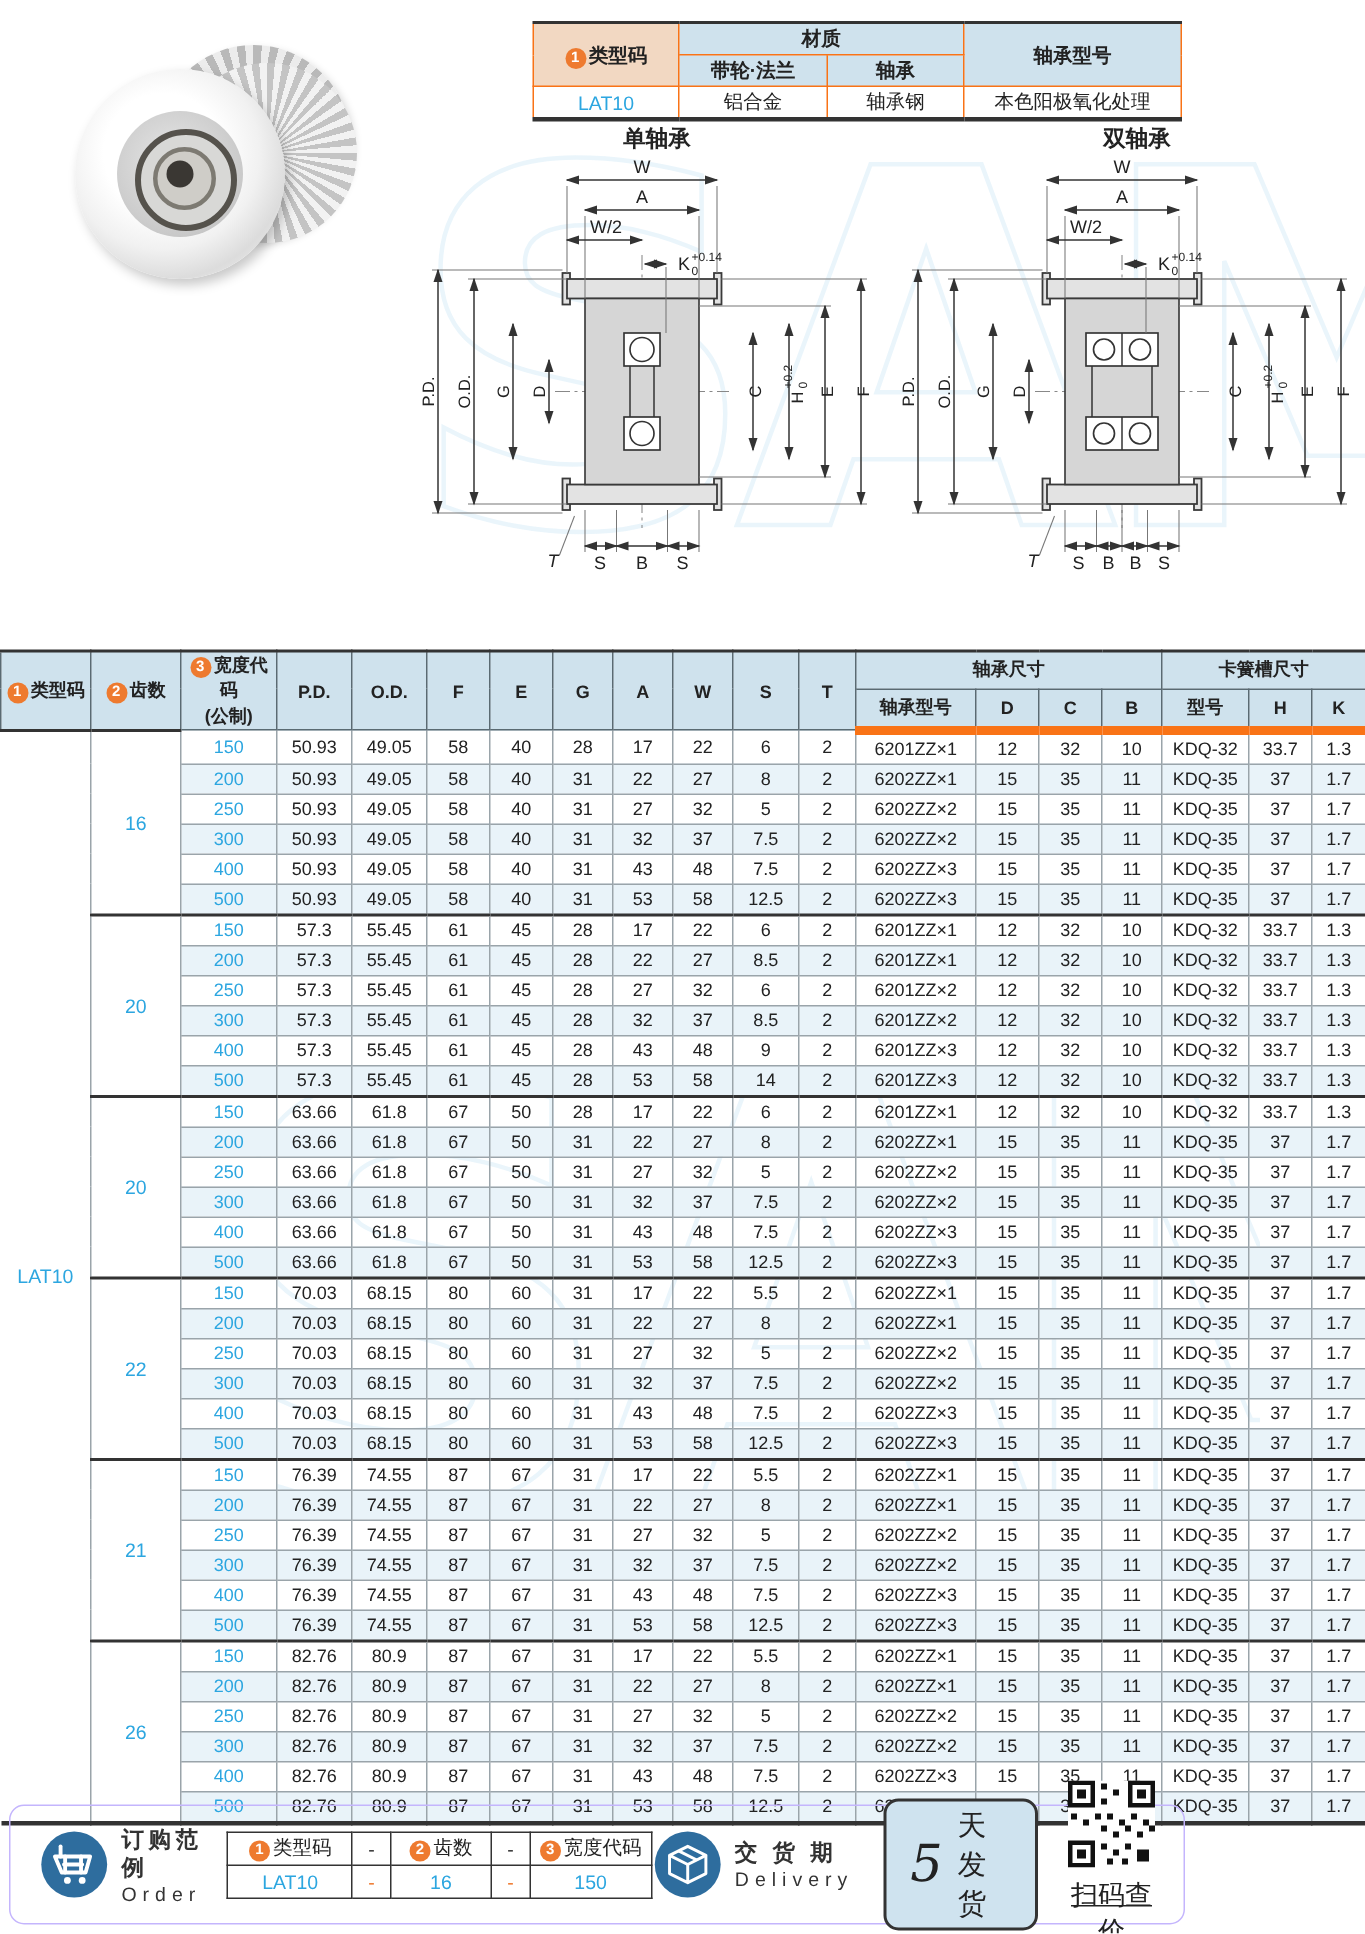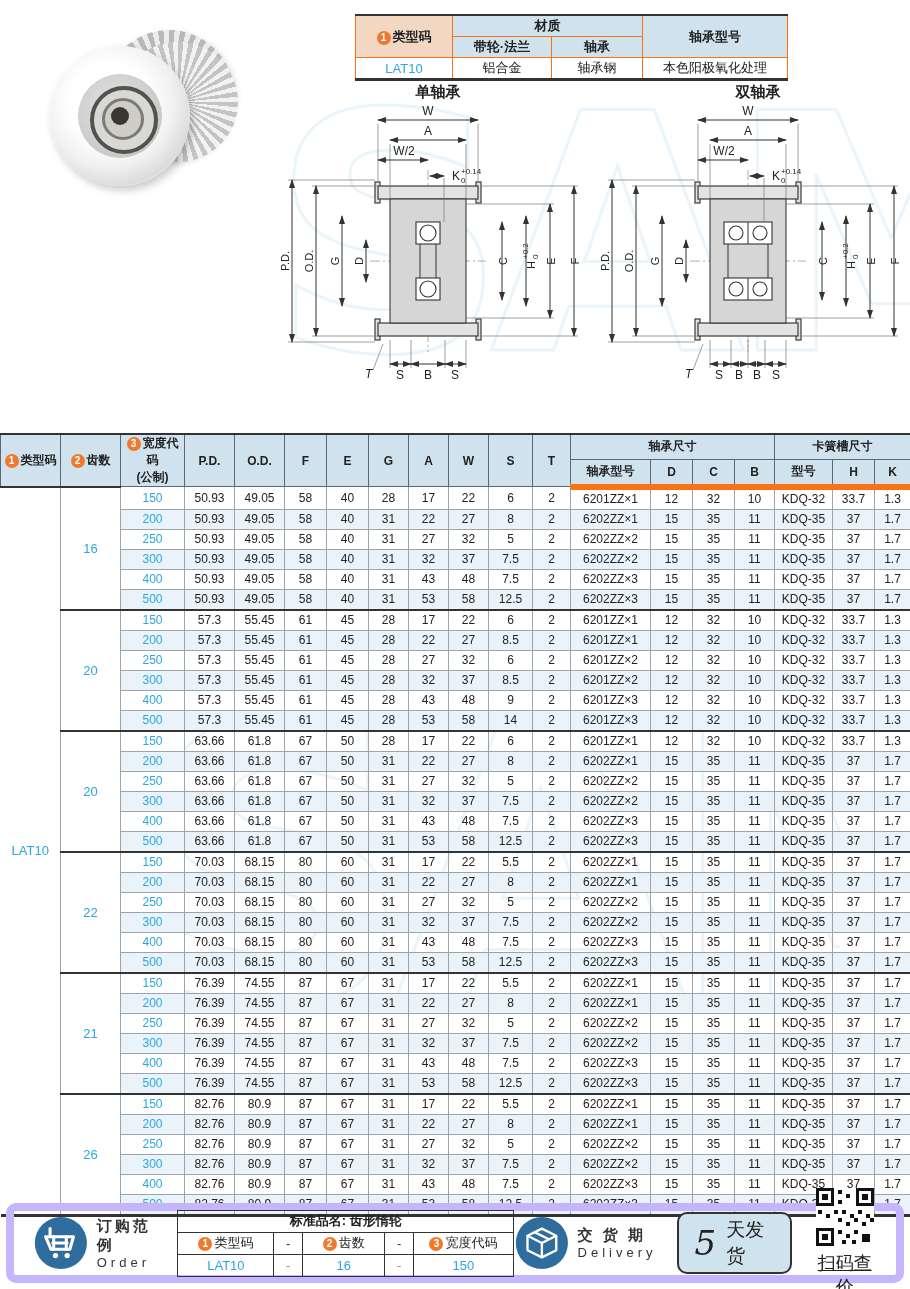--- a/index.html
+++ b/index.html
@@ -53,22 +53,22 @@
   .main td{border:1px solid #9aa4aa;height:19px;padding:0;}
   .main tr.gstart td{border-top:2px solid #333;}
   .main tr.alt td{background:#e9f3f9;}
   .main td.wcode{background:#fff;color:#2ca6e0;}
   .main td.teeth-cell,.main td.typecode-cell{background:#fff;color:#2ca6e0;font-size:13px;border-top:2px solid #333;}
   .main td.typecode-cell{border-left:none;}
   .cnum{display:inline-block;width:14px;height:14px;line-height:14px;border-radius:50%;
         background:#ee7a2f;color:#fff;font-size:10px;text-align:center;margin-right:2px;font-weight:bold;}
 
   
-  .footer{position:absolute;left:6px;top:1203px;width:898px;height:80px;box-sizing:border-box;
-          border:8px solid #c4b5fd;border-radius:10px;display:flex;align-items:center;padding:0 19px;}
+  .footer{position:absolute;left:6px;top:1203px;width:784px;height:80px;box-sizing:border-box;
+          border:1px solid #c4b5fd;border-radius:10px;display:flex;align-items:center;padding:0 19px;}
   .ftxt{margin:0 10px 0 8px;color:#333;}
   .ftxt .cn{font-size:15px;letter-spacing:3px;font-weight:bold;}
   .ftxt .en{font-size:13px;letter-spacing:4px;}
   .ordertbl{border-collapse:collapse;font-size:13px;text-align:center;margin-left:6px;}
   .ordertbl td{border:1px solid #333;height:21px;padding:0 6px;}
   .ordertbl .title{font-weight:bold;}
   .ordertbl .dash-h{color:#333;}
   .ordertbl .dash-d{color:#ee7a2f;}
   .spacer{flex:1;}
   .daysbox{border:2px solid #333;border-radius:10px;background:#cfe3ef;display:flex;align-items:center;
@@ -1052,23 +1052,20 @@
       </g>
       <circle cx="25" cy="45" r="3" fill="#fff"></circle>
         <circle cx="38" cy="45" r="3" fill="#fff"></circle>
     </svg>
     <div class="ftxt">
       <div class="cn">订购范例</div>
       <div class="en">Order</div>
     </div>
     <table class="ordertbl">
       <tbody>
-          <tr>
-            <td colspan="5" class="title">标准品名: 齿形惰轮</td>
-          </tr>
       <tr>
         <td style="width:92px"><span class="cnum">1</span><span>类型码</span></td>
         <td style="width:18px" class="dash-h">-</td>
         <td style="width:80px"><span class="cnum">2</span><span>齿数</span></td>
         <td style="width:18px" class="dash-h">-</td>
         <td style="width:100px"><span class="cnum">3</span><span>宽度代码</span></td>
       </tr>
       <tr>
         <td class="blue">LAT10</td>
         <td class="dash-d">-</td>

